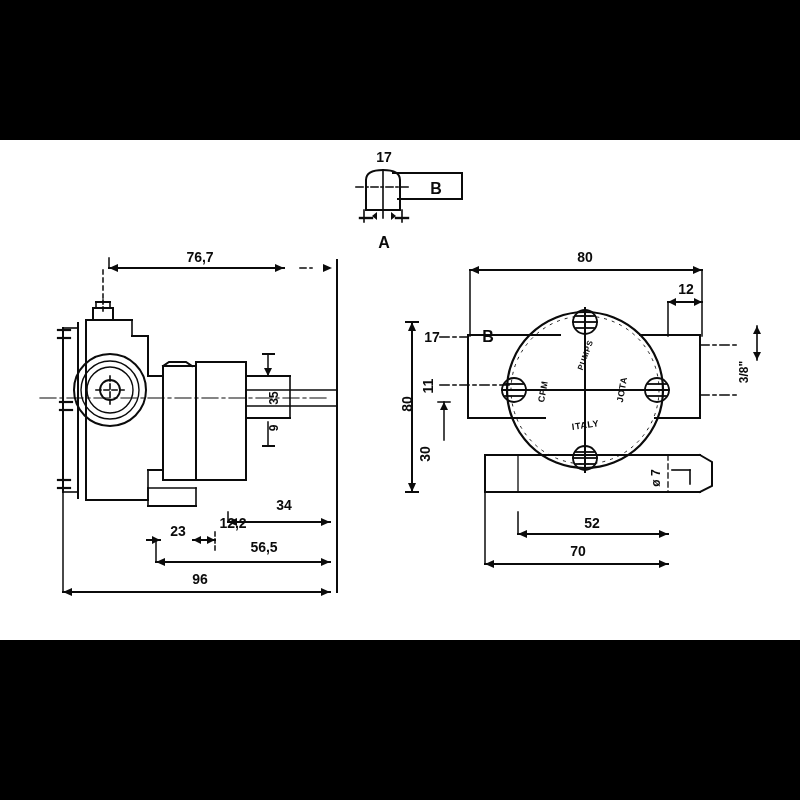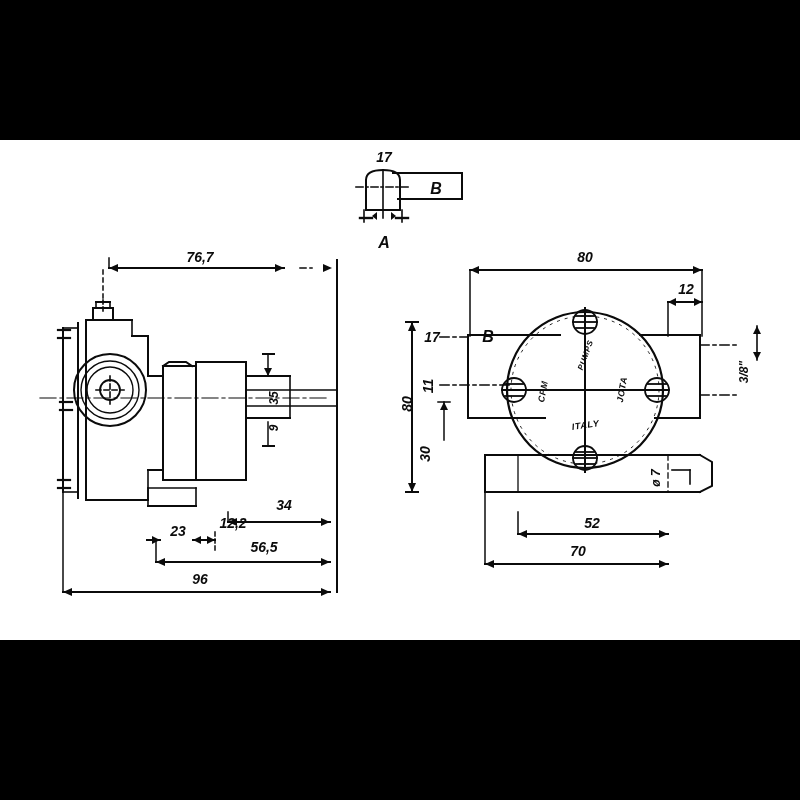--- a/index.html
+++ b/index.html
@@ -2,21 +2,21 @@
 <html><head>
 <meta charset="utf-8">
 <title>Technical Drawing</title>
 <style>
   html,body{margin:0;padding:0;background:#000;}
   body{
     width:800px;height:800px;
     font-family:"Liberation Sans", sans-serif;
     overflow:hidden;
   }
-  #stage{position:relative;width:800px;height:800px;background:#701a75;font-style:italic;}
+  #stage{position:relative;width:800px;height:800px;background:#701a75;}
   #letterbox-top,#letterbox-bottom{position:absolute;left:0;width:800px;background:#000;}
   #letterbox-top{top:0;height:140px;}
   #letterbox-bottom{bottom:0;height:160px;}
   #canvas{
     position:absolute;left:0;top:140px;width:800px;height:500px;
     background:#ffffff;
   }
   svg{display:block;}
   .dimtext{
     font-family:"Liberation Sans", sans-serif;

